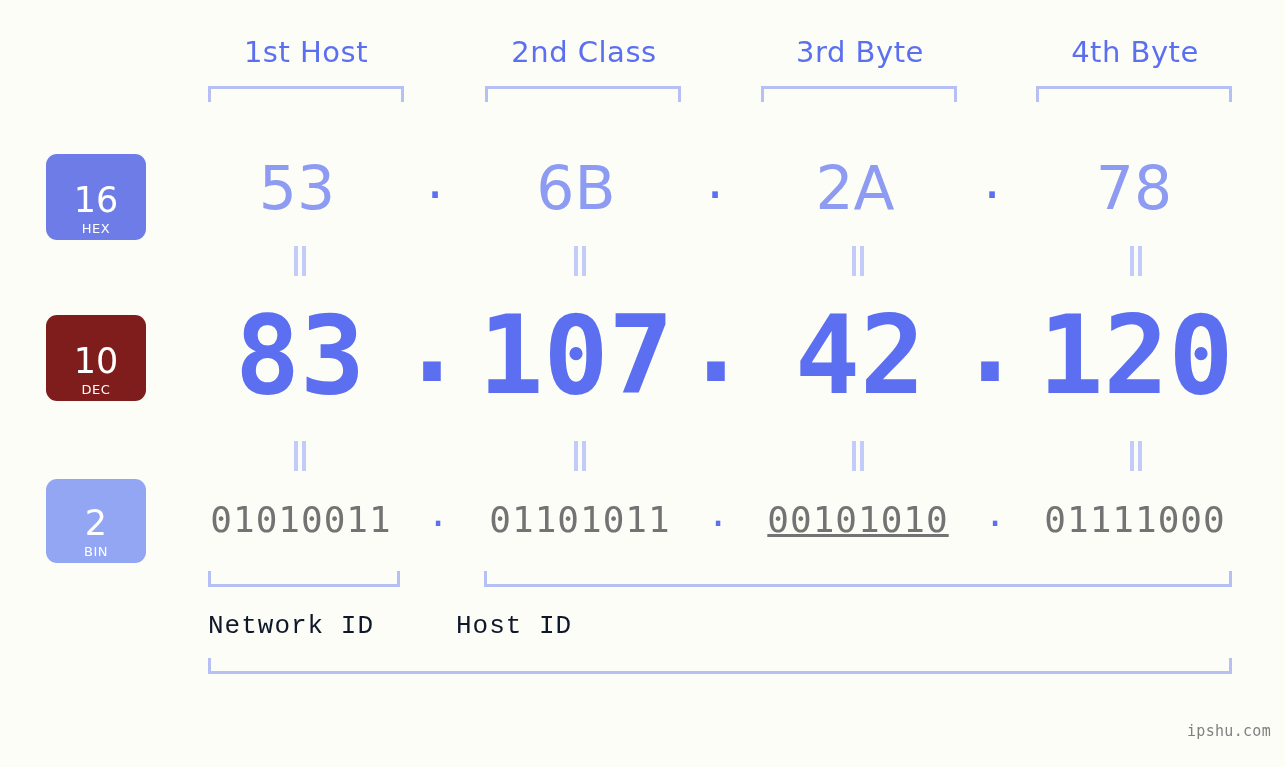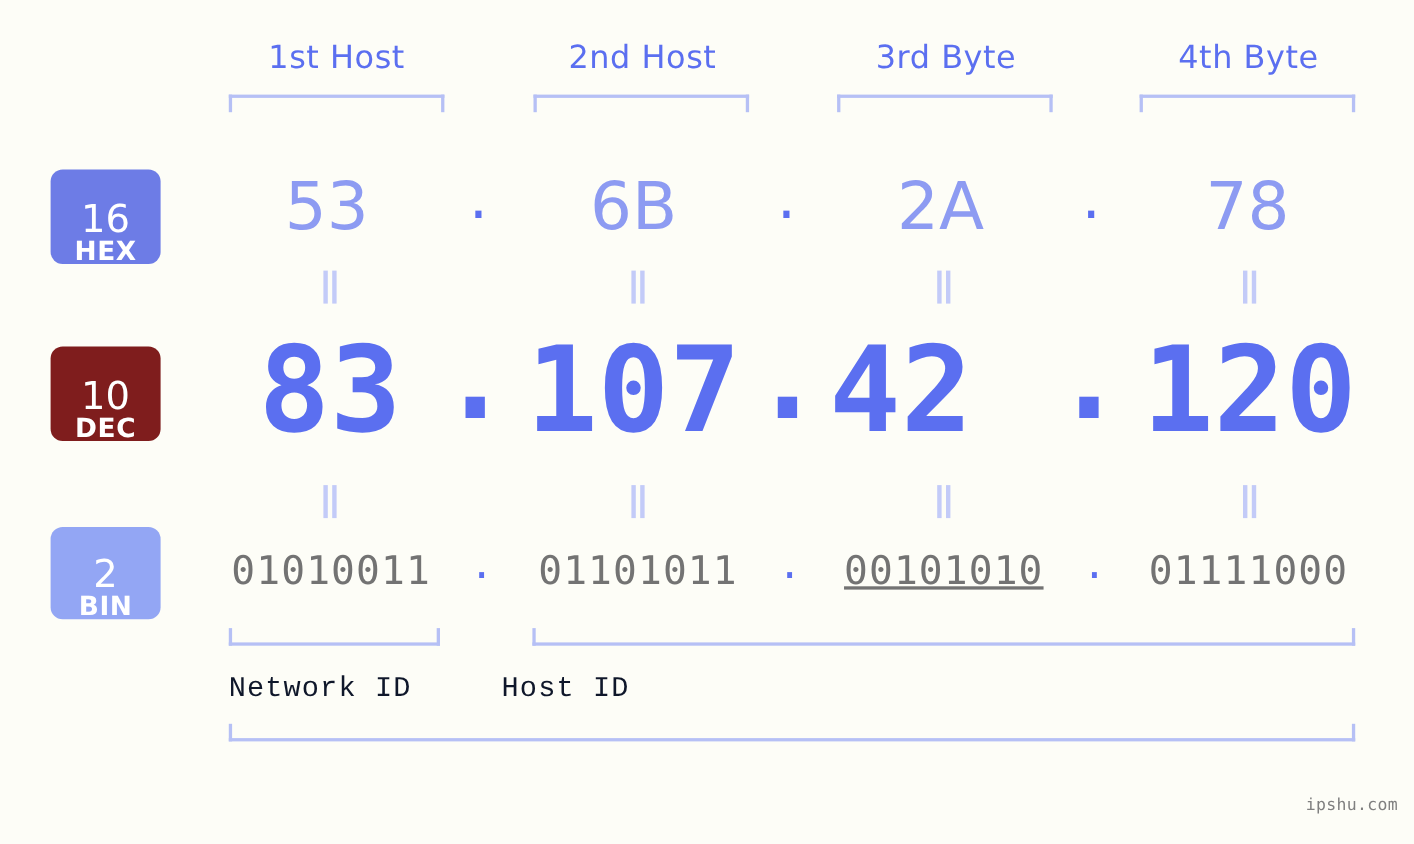--- a/index.html
+++ b/index.html
@@ -59,23 +59,23 @@
     align-items:center;
     justify-content:flex-end;
   }
   .badge .num{
     font-size:35px;
     line-height:34px;
     font-weight:400;
     font-family:"DejaVu Sans", sans-serif;
   }
   .badge .nm{
-    font-size:24px;
+    font-size:13px;
     line-height:23px;
-    font-weight:700;
+    font-weight:400;
     font-family:"DejaVu Sans", sans-serif;
     letter-spacing:0.5px;
   }
   #badge-hex{top:154px;height:86px;background:#6d7ce6;}
   #badge-dec{top:315px;height:86px;background:#7f1d1d;}
   #badge-bin{top:479px;height:84px;background:#93a6f4;}
 
   
   .hex-val{
     position:absolute;
@@ -200,21 +200,21 @@
     letter-spacing:0.3px;
     white-space:nowrap;
   }
 </style>
 </head>
 <body>
 
 <div id="stage">
 
   <div class="byte-label" style="left:206px;width:200px;">1st Host</div>
-  <div class="byte-label" style="left:484px;width:200px;">2nd Host</div>
+  <div class="byte-label" style="left:484px;width:200px;">2nd Class</div>
   <div class="byte-label" style="left:760px;width:200px;">3rd Byte</div>
   <div class="byte-label" style="left:1035px;width:200px;">4th Byte</div>
 
   <div class="bracket-top" style="left:208px;width:196px;"></div>
   <div class="bracket-top" style="left:485px;width:196px;"></div>
   <div class="bracket-top" style="left:761px;width:196px;"></div>
   <div class="bracket-top" style="left:1036px;width:196px;"></div>
 
   <div class="badge" id="badge-hex">
     <span class="num">16</span>
@@ -239,21 +239,21 @@
 
   <div class="eqbar" style="left:290px;top:246px;"><i></i><i></i></div>
   <div class="eqbar" style="left:570px;top:246px;"><i></i><i></i></div>
   <div class="eqbar" style="left:848px;top:246px;"><i></i><i></i></div>
   <div class="eqbar" style="left:1126px;top:246px;"><i></i><i></i></div>
 
   <div class="dec-val" style="left:202px;width:196px;">83</div>
   <div class="dec-dot" style="left:392px;width:80px;">.</div>
   <div class="dec-val" style="left:466px;width:220px;">107</div>
   <div class="dec-dot" style="left:676px;width:80px;">.</div>
-  <div class="dec-val" style="left:721px;width:196px;">42</div>
+  <div class="dec-val" style="left:762px;width:196px;">42</div>
   <div class="dec-dot" style="left:950px;width:80px;">.</div>
   <div class="dec-val" style="left:1026px;width:220px;">120</div>
 
   <div class="eqbar" style="left:290px;top:441px;"><i></i><i></i></div>
   <div class="eqbar" style="left:570px;top:441px;"><i></i><i></i></div>
   <div class="eqbar" style="left:848px;top:441px;"><i></i><i></i></div>
   <div class="eqbar" style="left:1126px;top:441px;"><i></i><i></i></div>
 
   <div class="bin-val" style="left:202px;width:198px;">01010011</div>
   <div class="bin-dot" style="left:398px;width:80px;">.</div>

